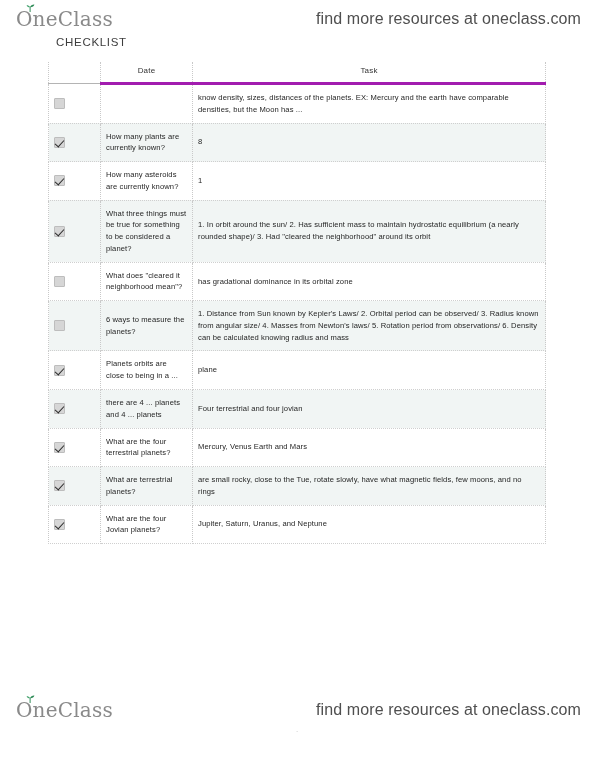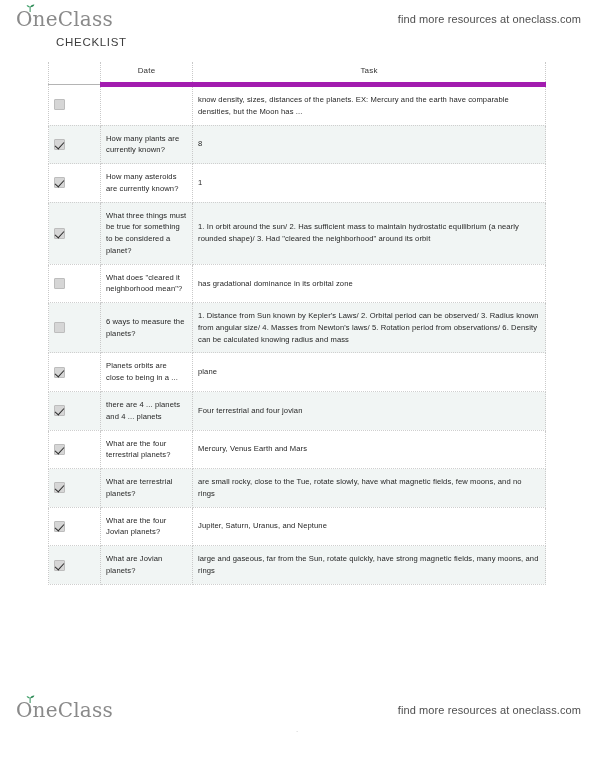--- a/index.html
+++ b/index.html
@@ -38,21 +38,21 @@
     font-weight: 400;
     line-height: 1;
     white-space: nowrap;
   }
   .brand .sprout {
     position: absolute;
     left: 9px; top: -5px;
     width: 10px; height: 8px;
   }
   .resources-text {
-    font-size: 11px;
+    font-size: 16px;
     color: #4f4f4f;
     letter-spacing: 0.1px;
     white-space: nowrap;
   }
 
   
   .doc-title {
     position: absolute;
     left: 56px; top: 36px;
     font-size: 11.5px;
@@ -72,21 +72,21 @@
   .checklist-table col.c-date  { width: 92px; }
   .checklist-table col.c-task  { width: 353px; }
 
   .checklist-table thead th {
     font-size: 8px;
     font-weight: 400;
     color: #333333;
     padding: 4px 2px 7px 2px;
     text-align: center;
     border-right: 1px dotted #c9c9c9;
-    border-bottom: 5px solid #a21caf;
+    border-bottom: 3px solid #a21caf;
     vertical-align: bottom;
     letter-spacing: 0.2px;
   }
   .checklist-table thead th:first-child { border-left: 1px dotted #c9c9c9; }
   .checklist-table thead th:last-child  { border-right: 1px dotted #c9c9c9; }
   .checklist-table thead th.blank-head { border-bottom: 1px solid #b4b4b4; }
 
   .checklist-table tbody td {
     font-size: 7.6px;
     color: #1f1f1f;
@@ -227,25 +227,20 @@
         <tr class="striped">
           <td class="cell-check"><span class="checkbox checked"></span></td>
           <td class="cell-date">What are terrestrial planets?</td>
           <td class="cell-task">are small rocky, close to the Tue, rotate slowly, have what magnetic fields, few moons, and no rings</td>
         </tr>
         <tr>
           <td class="cell-check"><span class="checkbox checked"></span></td>
           <td class="cell-date">What are the four Jovian planets?</td>
           <td class="cell-task">Jupiter, Saturn, Uranus, and Neptune</td>
         </tr>
-        <tr class="striped">
-          <td class="cell-check"><span class="checkbox checked"></span></td>
-          <td class="cell-date">What are Jovian planets?</td>
-          <td class="cell-task">large and gaseous, far from the Sun, rotate quickly, have strong magnetic fields, many moons, and rings</td>
-        </tr>
       </tbody>
   </table>
 
   <div class="page-number">1</div>
 
   <div class="page-footer">
     <div class="brand">
       <svg class="sprout" viewBox="0 0 10 8">
         <path d="M4.6 8 L4.6 2.6 L5.6 2.6 L5.6 8 Z" fill="#2e8b57"></path>
         <path d="M5.2 2.9 C6.2 0.9 8.0 0.3 9.4 0.5 C8.9 2.3 7.2 3.3 5.4 3.2 Z" fill="#2e8b57"></path>

